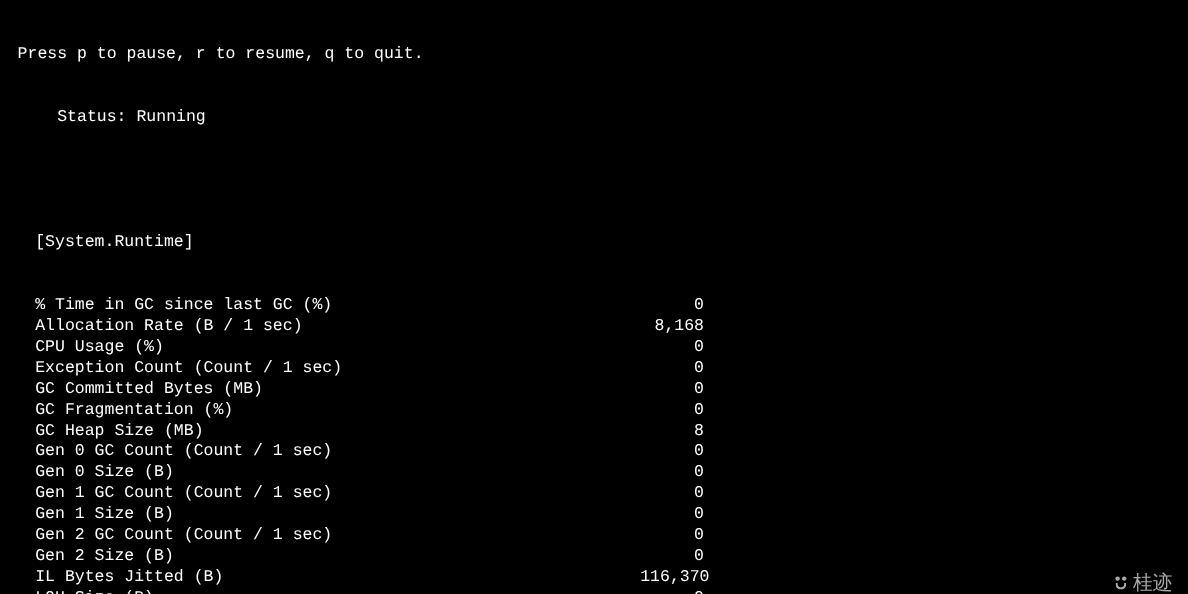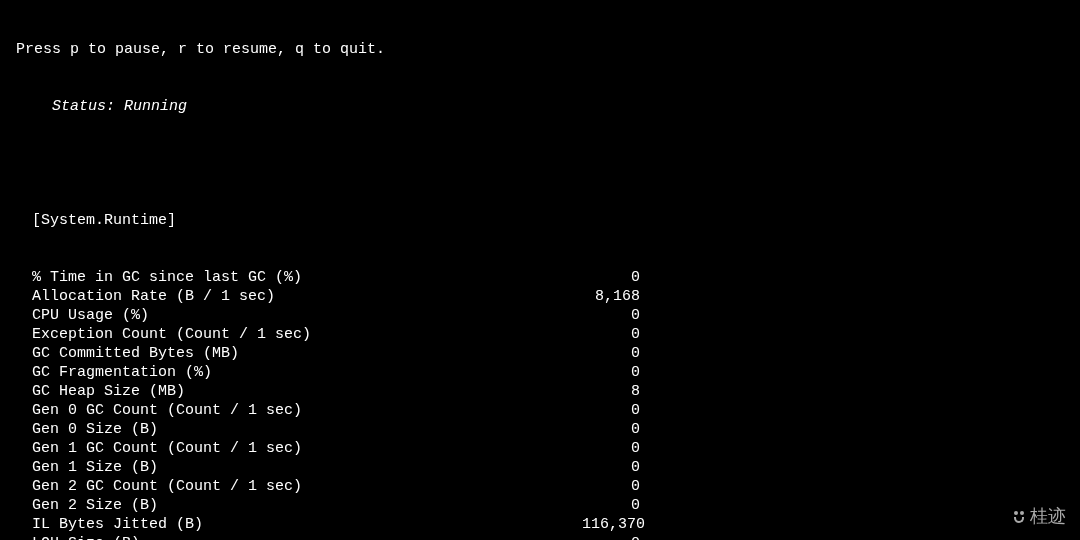--- a/index.html
+++ b/index.html
@@ -11,39 +11,39 @@
       font-family: "Courier New", monospace;
       font-size: 15px;
       line-height: 19px;
       overflow: hidden;
     }
     .terminal {
       padding: 2px 0 0 0;
       white-space: pre;
     }
     .line { display: flex; margin-left: 16px; }
-    .indent1 { padding-left: 36px; font-style: italic; }
+    .indent1 { padding-left: 36px; }
     .metric-line {
       display: flex;
       padding-left: 32px;
       font-family: Liberation Mono, monospace;
     }
     .metric-label {
       width: 550px;
       text-align: left;
     }
     .metric-value {
       width: 58px;
       text-align: right;
     }
     .section { padding-left: 16px; }
     .watermark {
       position: absolute;
       right: 14px;
-      bottom: 14px;
+      bottom: 1px;
       display: flex;
       align-items: center;
       gap: 6px;
       opacity: 0.85;
     }
     .watermark-icon {
       display: inline-flex;
       flex-direction: column;
       justify-content: center;
       gap: 2px;

